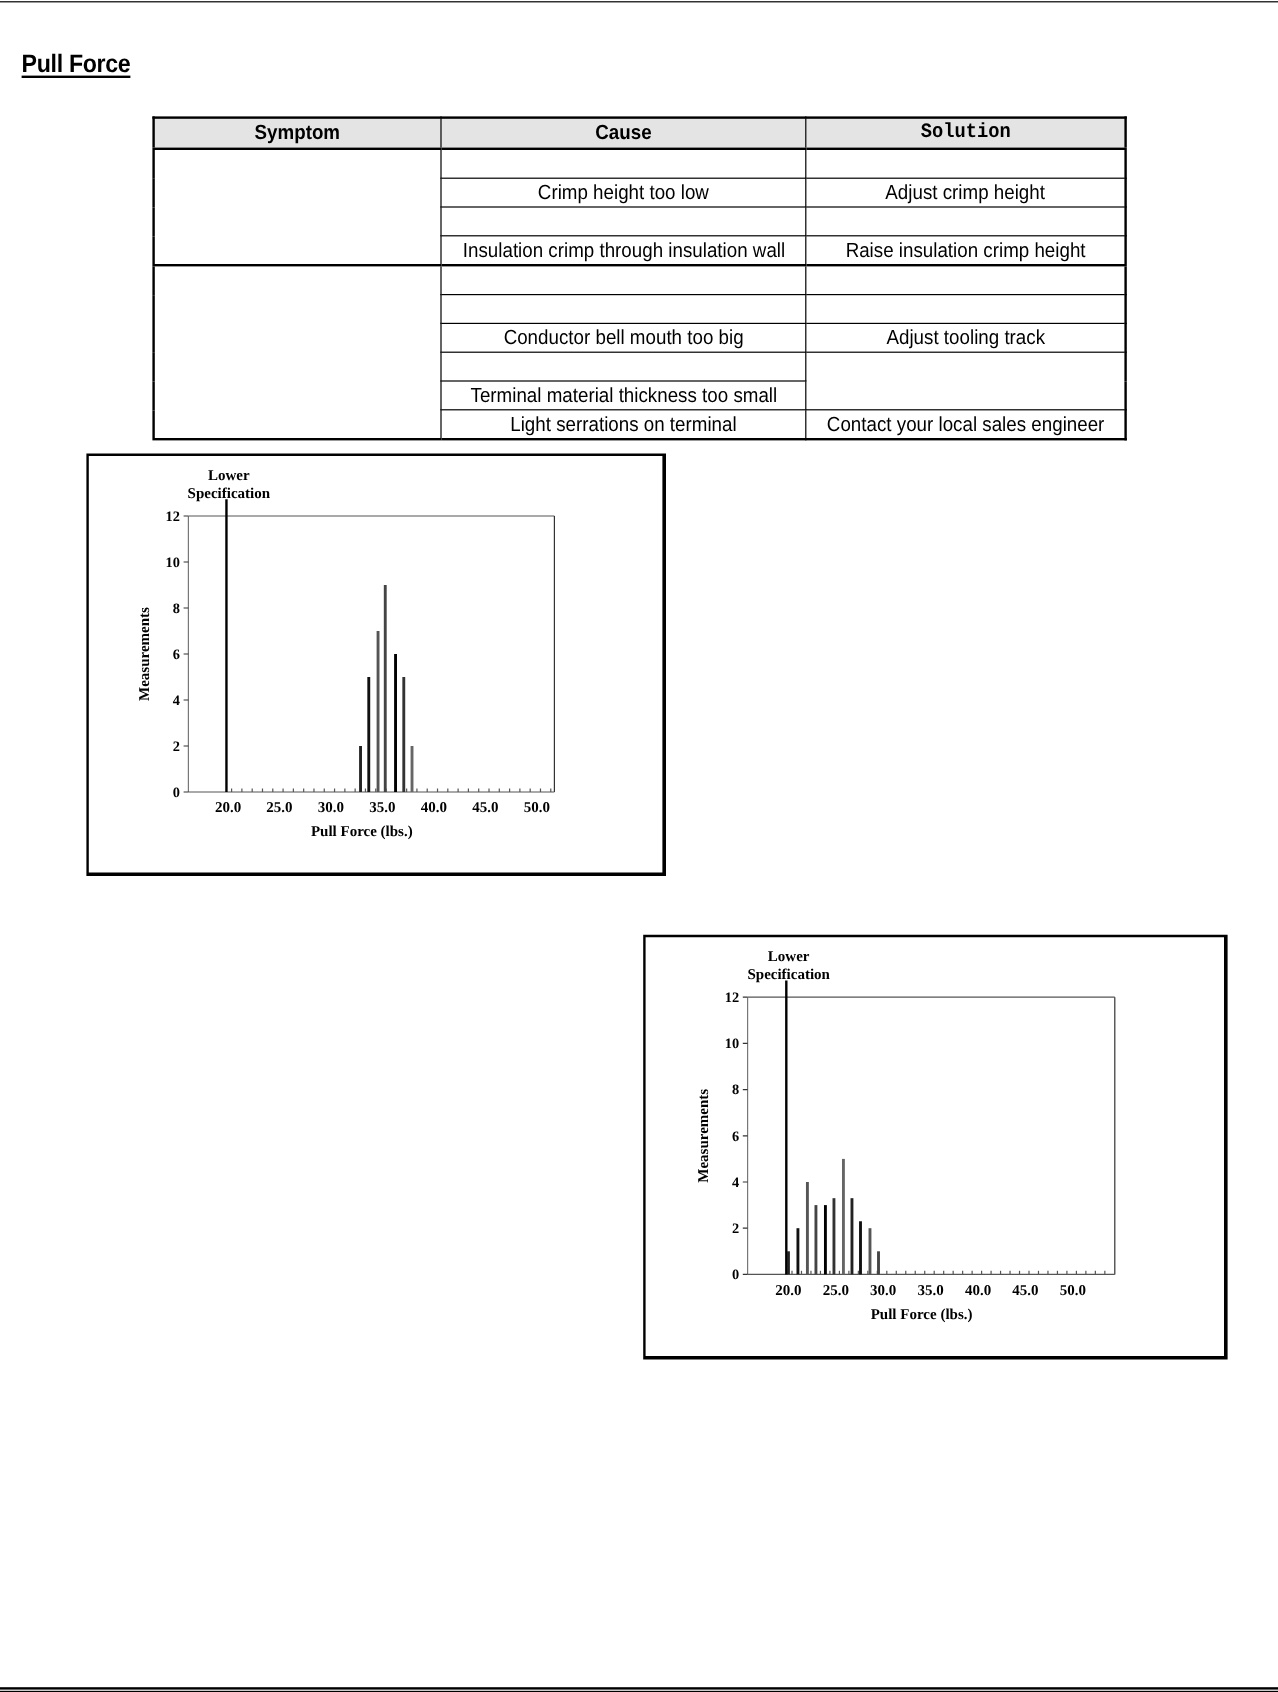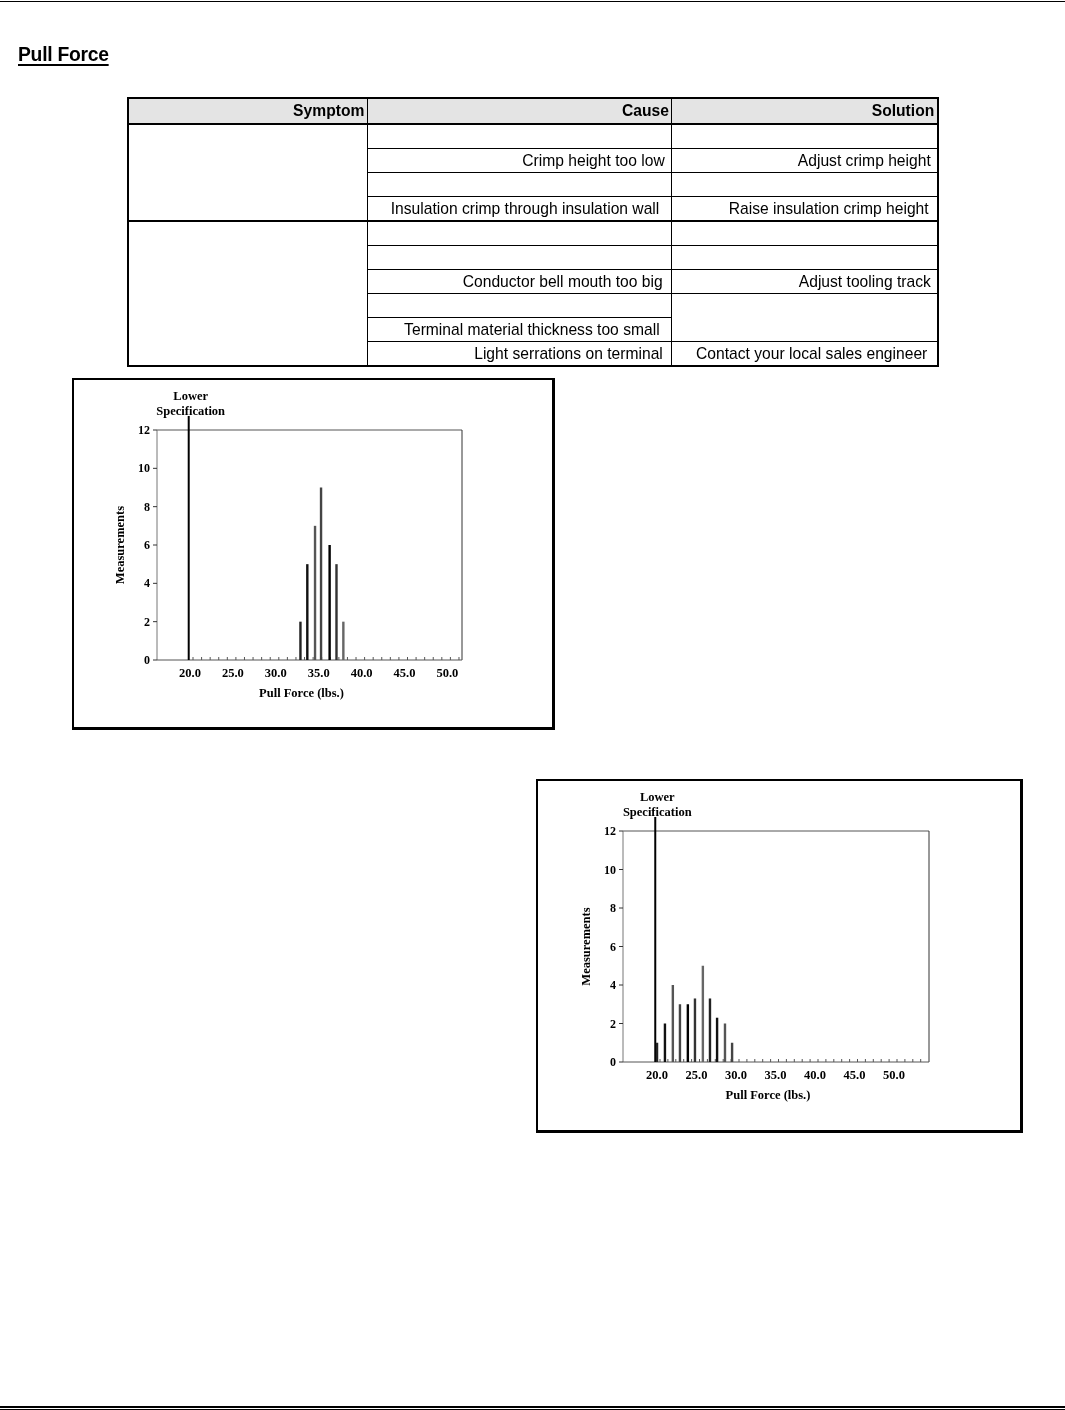--- a/index.html
+++ b/index.html
@@ -2,25 +2,25 @@
 <html><head>
 <meta charset="utf-8">
 <style>
   html, body { margin: 0; padding: 0; background: #fff; }
   body { width: 1065px; height: 1410px; position: relative; overflow: hidden; font-family: "Liberation Sans", sans-serif; color: #000; }
   .top-rule { position: absolute; left: 0; top: 1px; width: 1065px; height: 0; border-top: 1px solid #000; }
   .bottom-rule { position: absolute; left: 0; top: 1406px; width: 1065px; height: 1px; border-top: 2px solid #000; border-bottom: 1px solid #000; }
   .section-title { position: absolute; left: 18px; top: 42px; font-size: 21px; font-weight: bold; text-decoration: underline; text-underline-offset: 3px; letter-spacing: -0.3px; transform: scaleX(0.92); transform-origin: left; }
 
   table.trouble { position: absolute; left: 127px; top: 97px; border-collapse: collapse; border: 2px solid #000; font-size: 17px; }
-  table.trouble th, table.trouble td { border: 1px solid #000; padding: 0; text-align: right; height: 23px; line-height: 22px; white-space: nowrap; margin-left: 20px; }
+  table.trouble th, table.trouble td { border: 1px solid #000; padding: 0; text-align: center; height: 23px; line-height: 22px; white-space: nowrap; margin-left: 20px; }
   table.trouble th { background: #e4e4e4; font-weight: bold; border-bottom: 2px solid #000; height: 24px; }
   table.trouble td.sym { border-bottom: 2px solid #000; }
   table.trouble tr.grp-end td { border-bottom: 2px solid #000; text-decoration: underline; }
-  .col-sym { width: 238px; } .col-cause { width: 303px; } .col-sol { width: 265px; }
+  .col-sym { width: 238px; } .col-cause { width: 303px; } .col-sol { width: 265px; font-family: Liberation Mono, monospace; }
   .cell-text { display: inline-block; transform: scaleX(0.92); }
 
   .chart-frame { position: absolute; background: #fff; border: 2px solid #000; border-right-width: 3px; border-bottom-width: 3px; box-sizing: border-box; }
   .chart-frame svg { position: absolute; left: 0; top: 0; }
   .svg-text { font-family: "Liberation Serif", serif; font-weight: bold; }
 </style>
 </head>
 <body>
 
 <div class="top-rule"></div>

